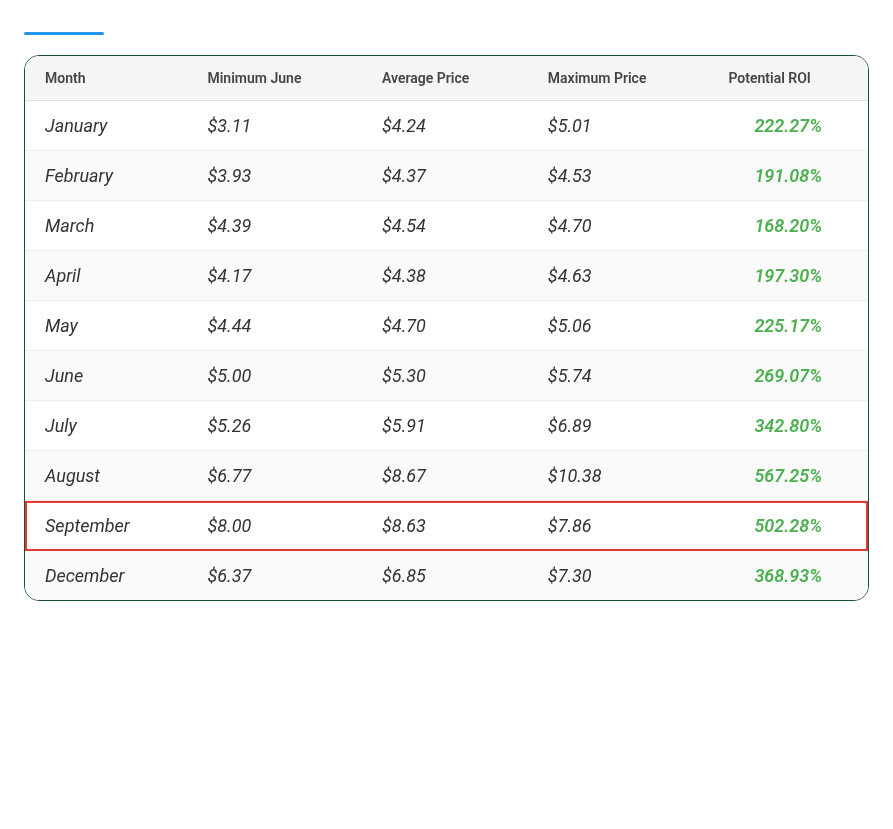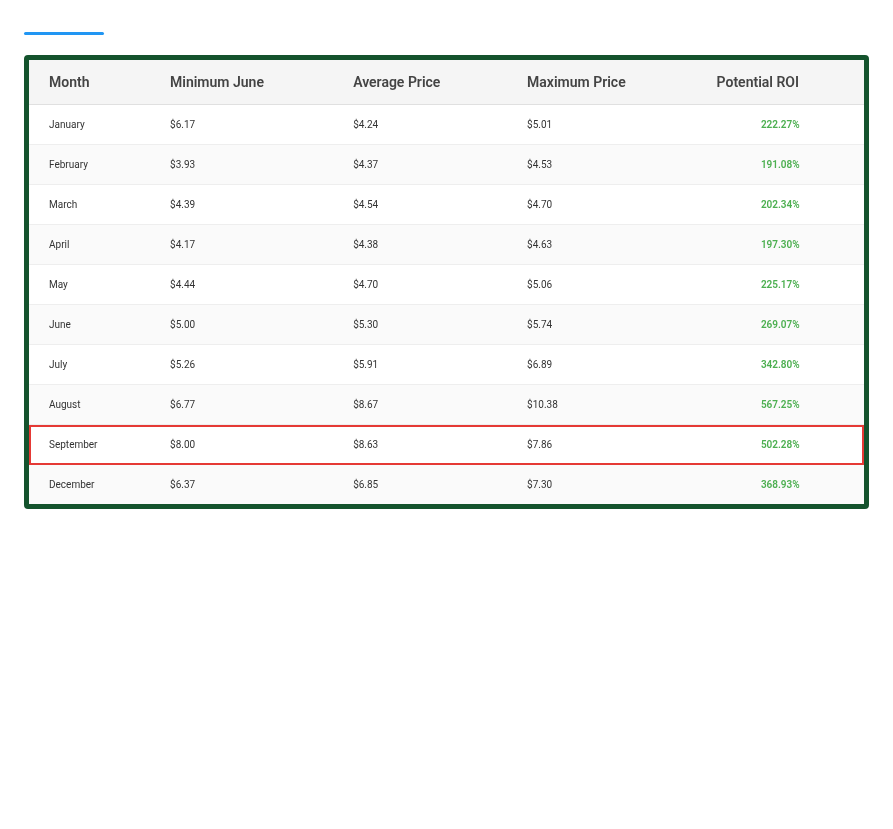--- a/index.html
+++ b/index.html
@@ -27,22 +27,22 @@
     .title-underline {
       width: 80px;
       height: 3px;
       background: #2196f3;
       margin-bottom: 20px;
       border-radius: 2px;
     }
 
     .table-wrapper {
       width: 100%;
-      border: 5px solid #14532d;
-      border-radius: 4px;
+      border: 1px solid #14532d;
+      border-radius: 15px;
       overflow: hidden;
     }
 
     table {
       width: 100%;
       border-collapse: collapse;
     }
 
     thead tr {
       background: #f5f5f5;
@@ -60,22 +60,23 @@
     tbody tr {
       border-bottom: 1px solid #eeeeee;
     }
 
     tbody tr:last-child {
       border-bottom: none;
     }
 
     tbody td {
       padding: 14px 20px;
-      font-size: 10px;
+      font-size: 18px;
       color: #333;
+      font-style: italic;
     }
 
     .highlighted-row {
       outline: 2px solid #e53935;
       outline-offset: -2px;
       position: relative;
     }
 
     .highlighted-row td {
       background: #ffffff;
@@ -111,38 +112,38 @@
           <th>Minimum June</th>
           <th>Average Price</th>
           <th>Maximum Price</th>
           <th>Potential ROI</th>
         </tr>
     </thead>
     <tbody>
 
     <tr>
           <td>January</td>
-          <td>$6.17</td>
+          <td>$3.11</td>
           <td>$4.24</td>
           <td>$5.01</td>
           <td class="roi-positive">222.27%</td>
         </tr>
         <tr>
           <td>February</td>
           <td>$3.93</td>
           <td>$4.37</td>
           <td>$4.53</td>
           <td class="roi-positive">191.08%</td>
         </tr>
         <tr>
           <td>March</td>
           <td>$4.39</td>
           <td>$4.54</td>
           <td>$4.70</td>
-          <td class="roi-positive">202.34%</td>
+          <td class="roi-positive">168.20%</td>
         </tr>
         <tr>
           <td>April</td>
           <td>$4.17</td>
           <td>$4.38</td>
           <td>$4.63</td>
           <td class="roi-positive">197.30%</td>
         </tr>
         <tr>
           <td>May</td>

